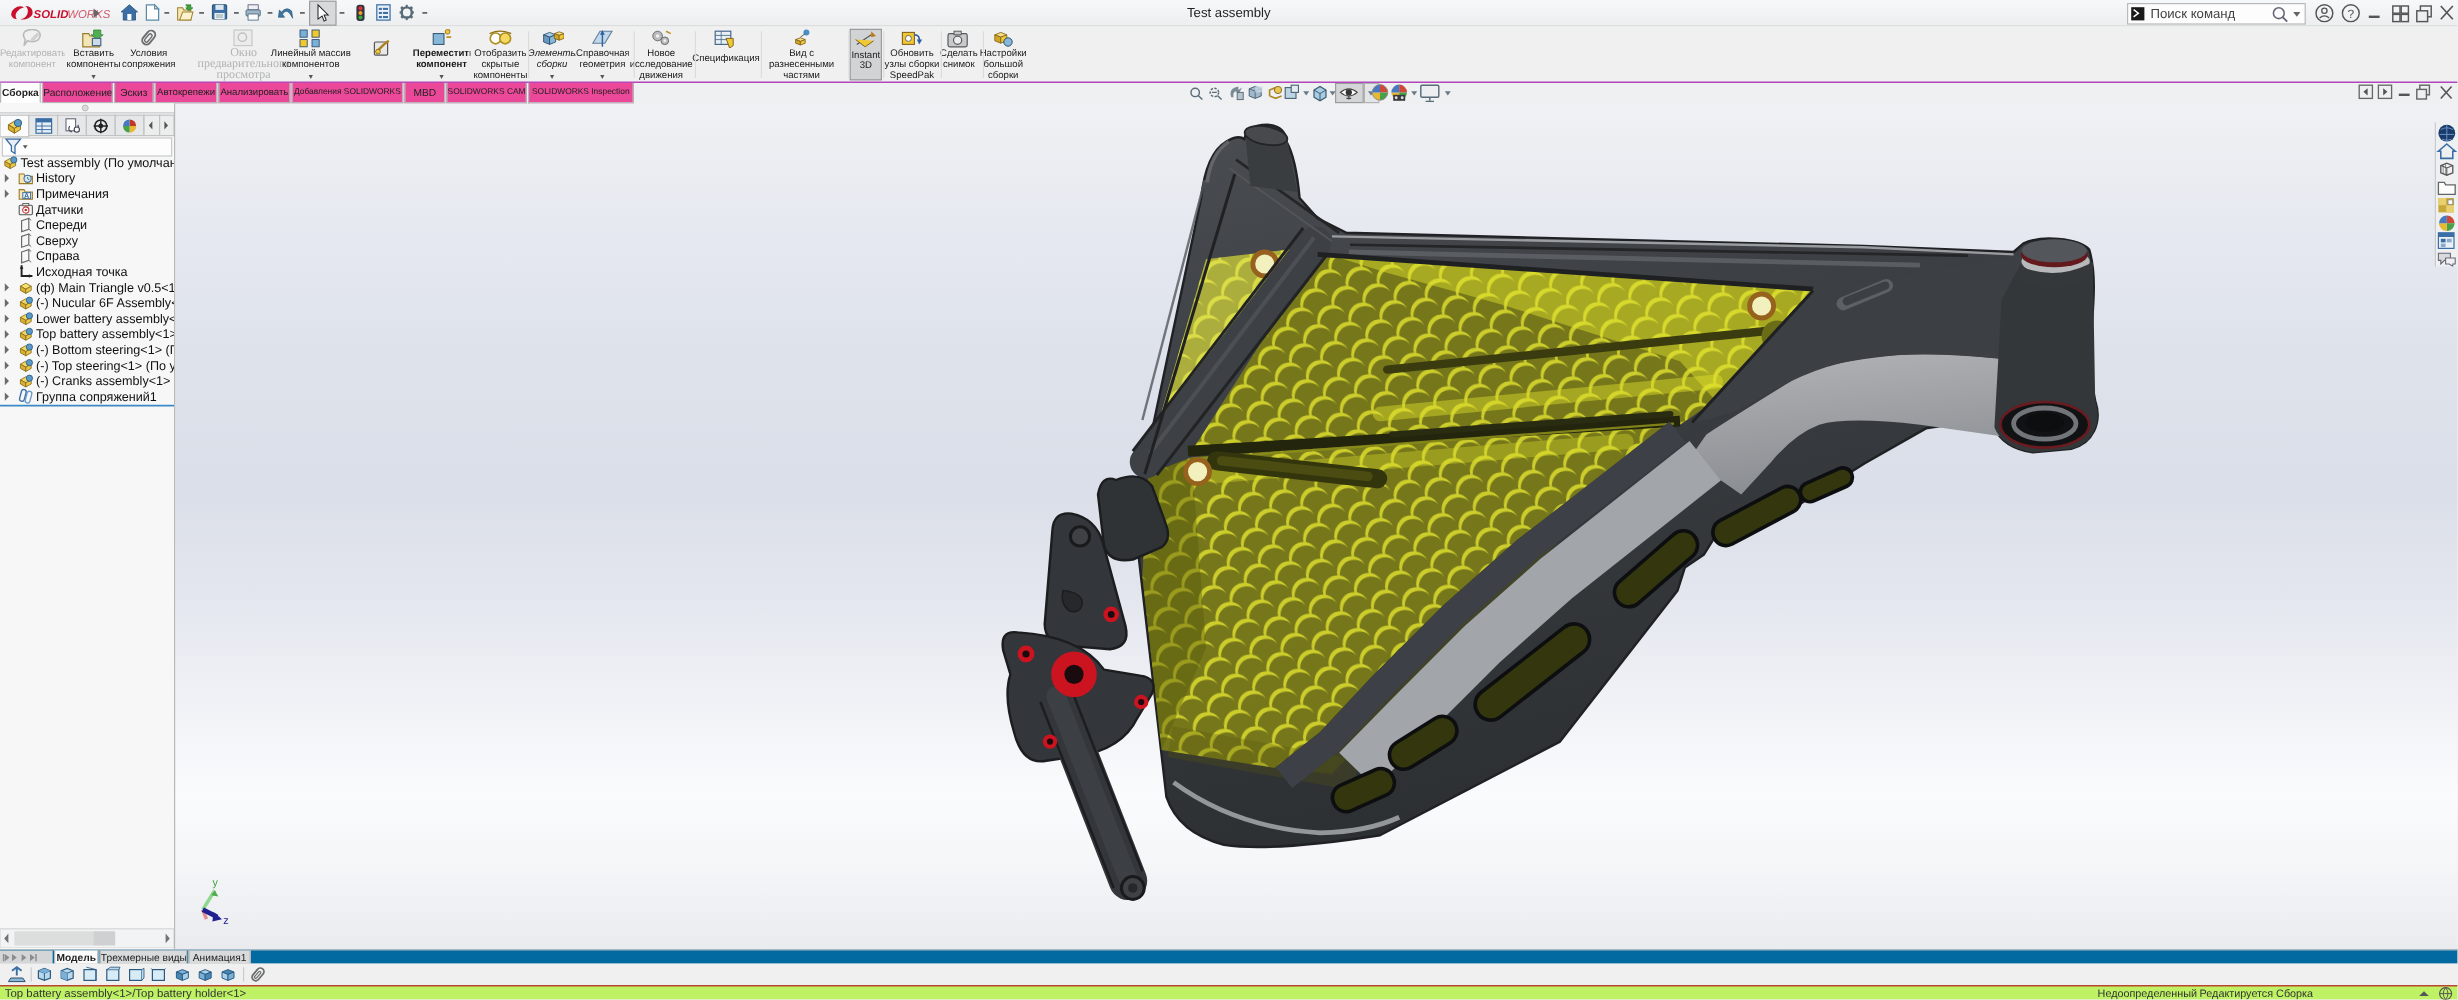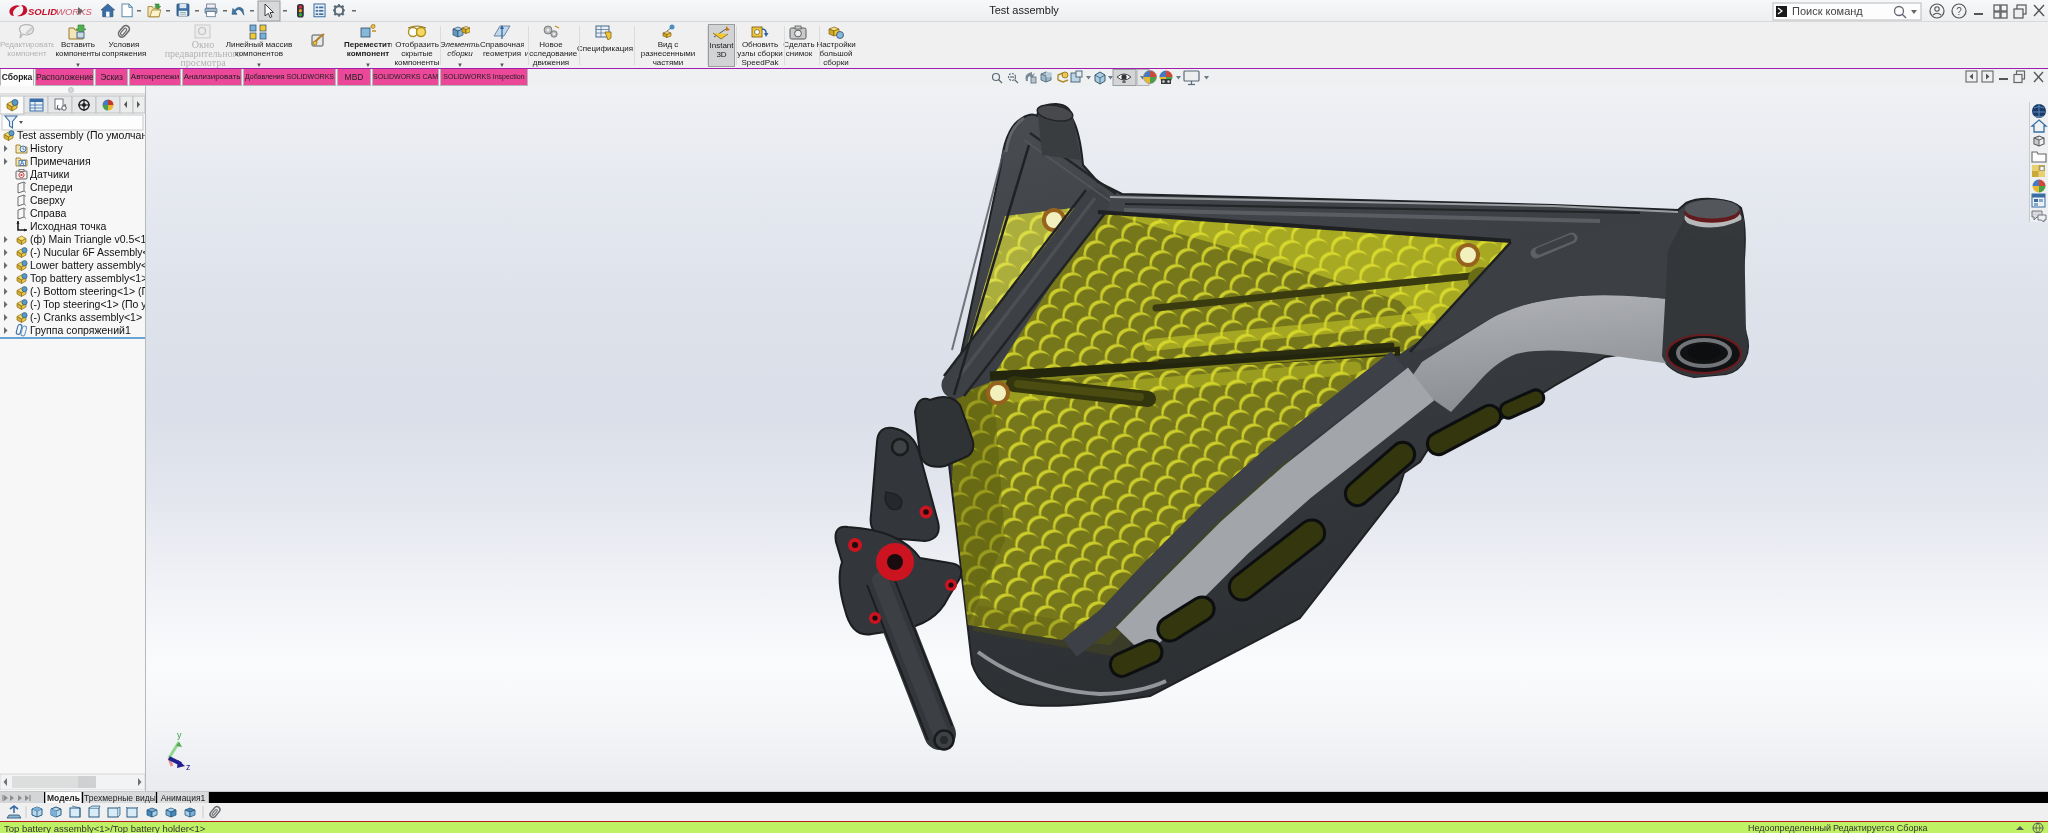--- a/index.html
+++ b/index.html
@@ -17,21 +17,21 @@
 
 #tabrow{position:absolute;left:0;top:68px;width:2048px;height:18px;background:#eef0f2;border-top:1px solid #a21caf;}
 .tab{position:absolute;top:0px;height:17px;background:#ec4899;border:1px solid #b4b6b7;border-top:none;font-size:8.5px;color:#222;text-align:center;line-height:16px;white-space:nowrap;overflow:hidden;}
 .tab.active{background:#fdfdfd;border-bottom:1px solid #fdfdfd;font-weight:bold;}
 
 #viewport{position:absolute;left:146px;top:86px;width:1902px;height:705px;overflow:hidden;
  background:linear-gradient(180deg,#f0f1f4 0%,#e6e9f0 14%,#dee2eb 30%,#dbdfe9 46%,#e3e6ee 58%,#f0f1f6 70%,#fafbfc 82%,#f5f6f8 90%,#e9ebef 100%);}
 
 #lpanel{position:absolute;left:0;top:86px;width:146px;height:705px;background:#f7f7f7;border-right:1px solid #b7b9ba;}
 
-#mmbar{position:absolute;left:0;top:791px;width:2048px;height:12px;background:#000000;border-top:1px solid #c5c7c8;}
+#mmbar{position:absolute;left:0;top:791px;width:2048px;height:12px;background:#0369a1;border-top:1px solid #c5c7c8;}
 .mmtab{position:absolute;top:0;height:12px;font-size:8.5px;line-height:12px;text-align:center;background:#d9dadb;border:1px solid #b4b6b7;border-top:none;color:#222;white-space:nowrap;overflow:hidden;}
 .mmtab.active{background:#fbfbfb;font-weight:bold;}
 #viewbar{position:absolute;left:0;top:803px;width:2048px;height:18px;background:#f0f0f0;}
 #statusbar{position:absolute;left:0;top:821px;width:2048px;height:12px;background:#bef264;border-top:1px solid #b91c1c;font-size:9.5px;color:#333;white-space:nowrap;}
 </style>
 </head>
 <body>
 
 <div id="viewport">
   <svg width="2048" height="833" viewBox="0 0 2048 833" style="position:absolute;left:-146px;top:-86px;" id="modelsvg">

